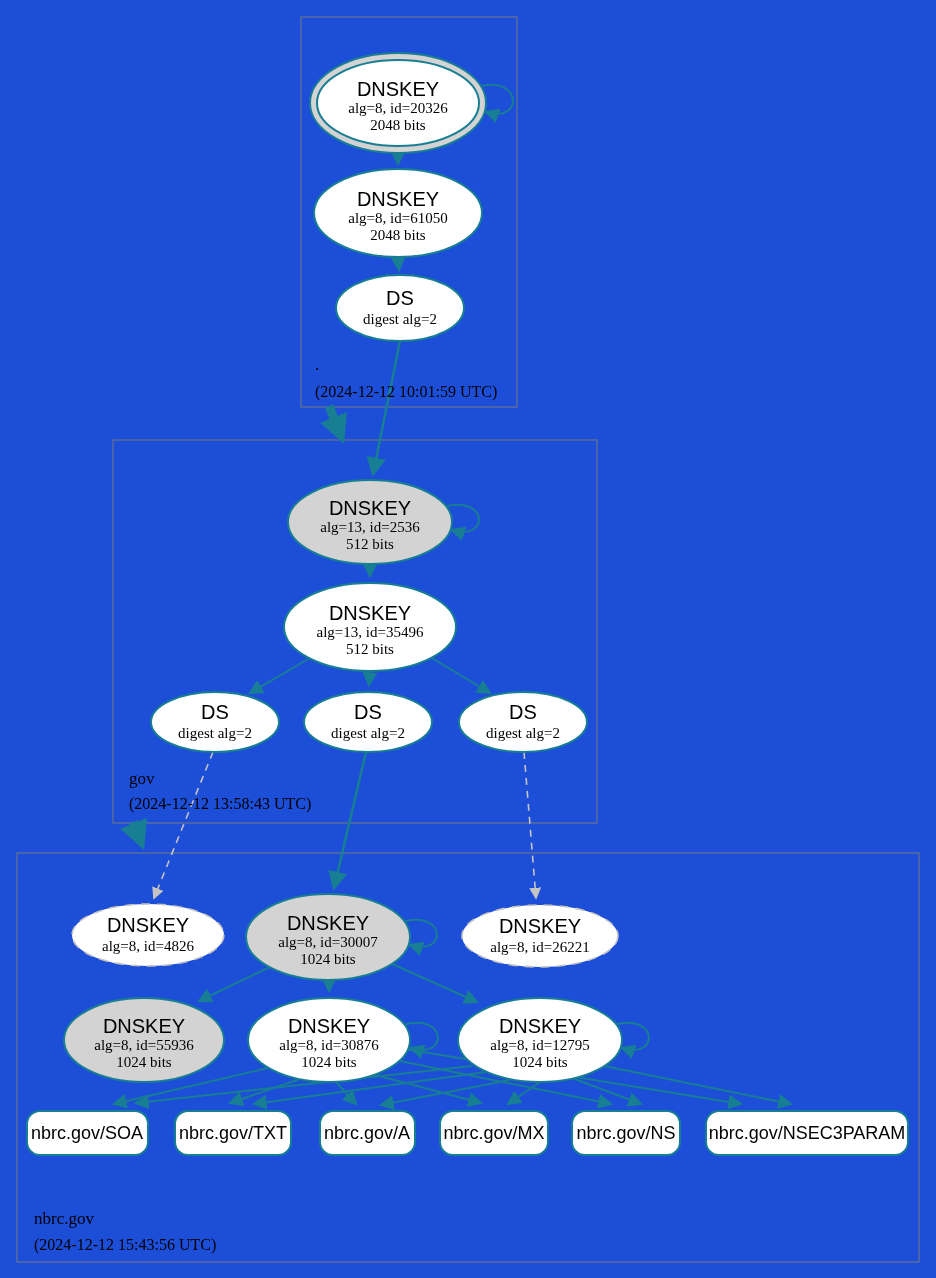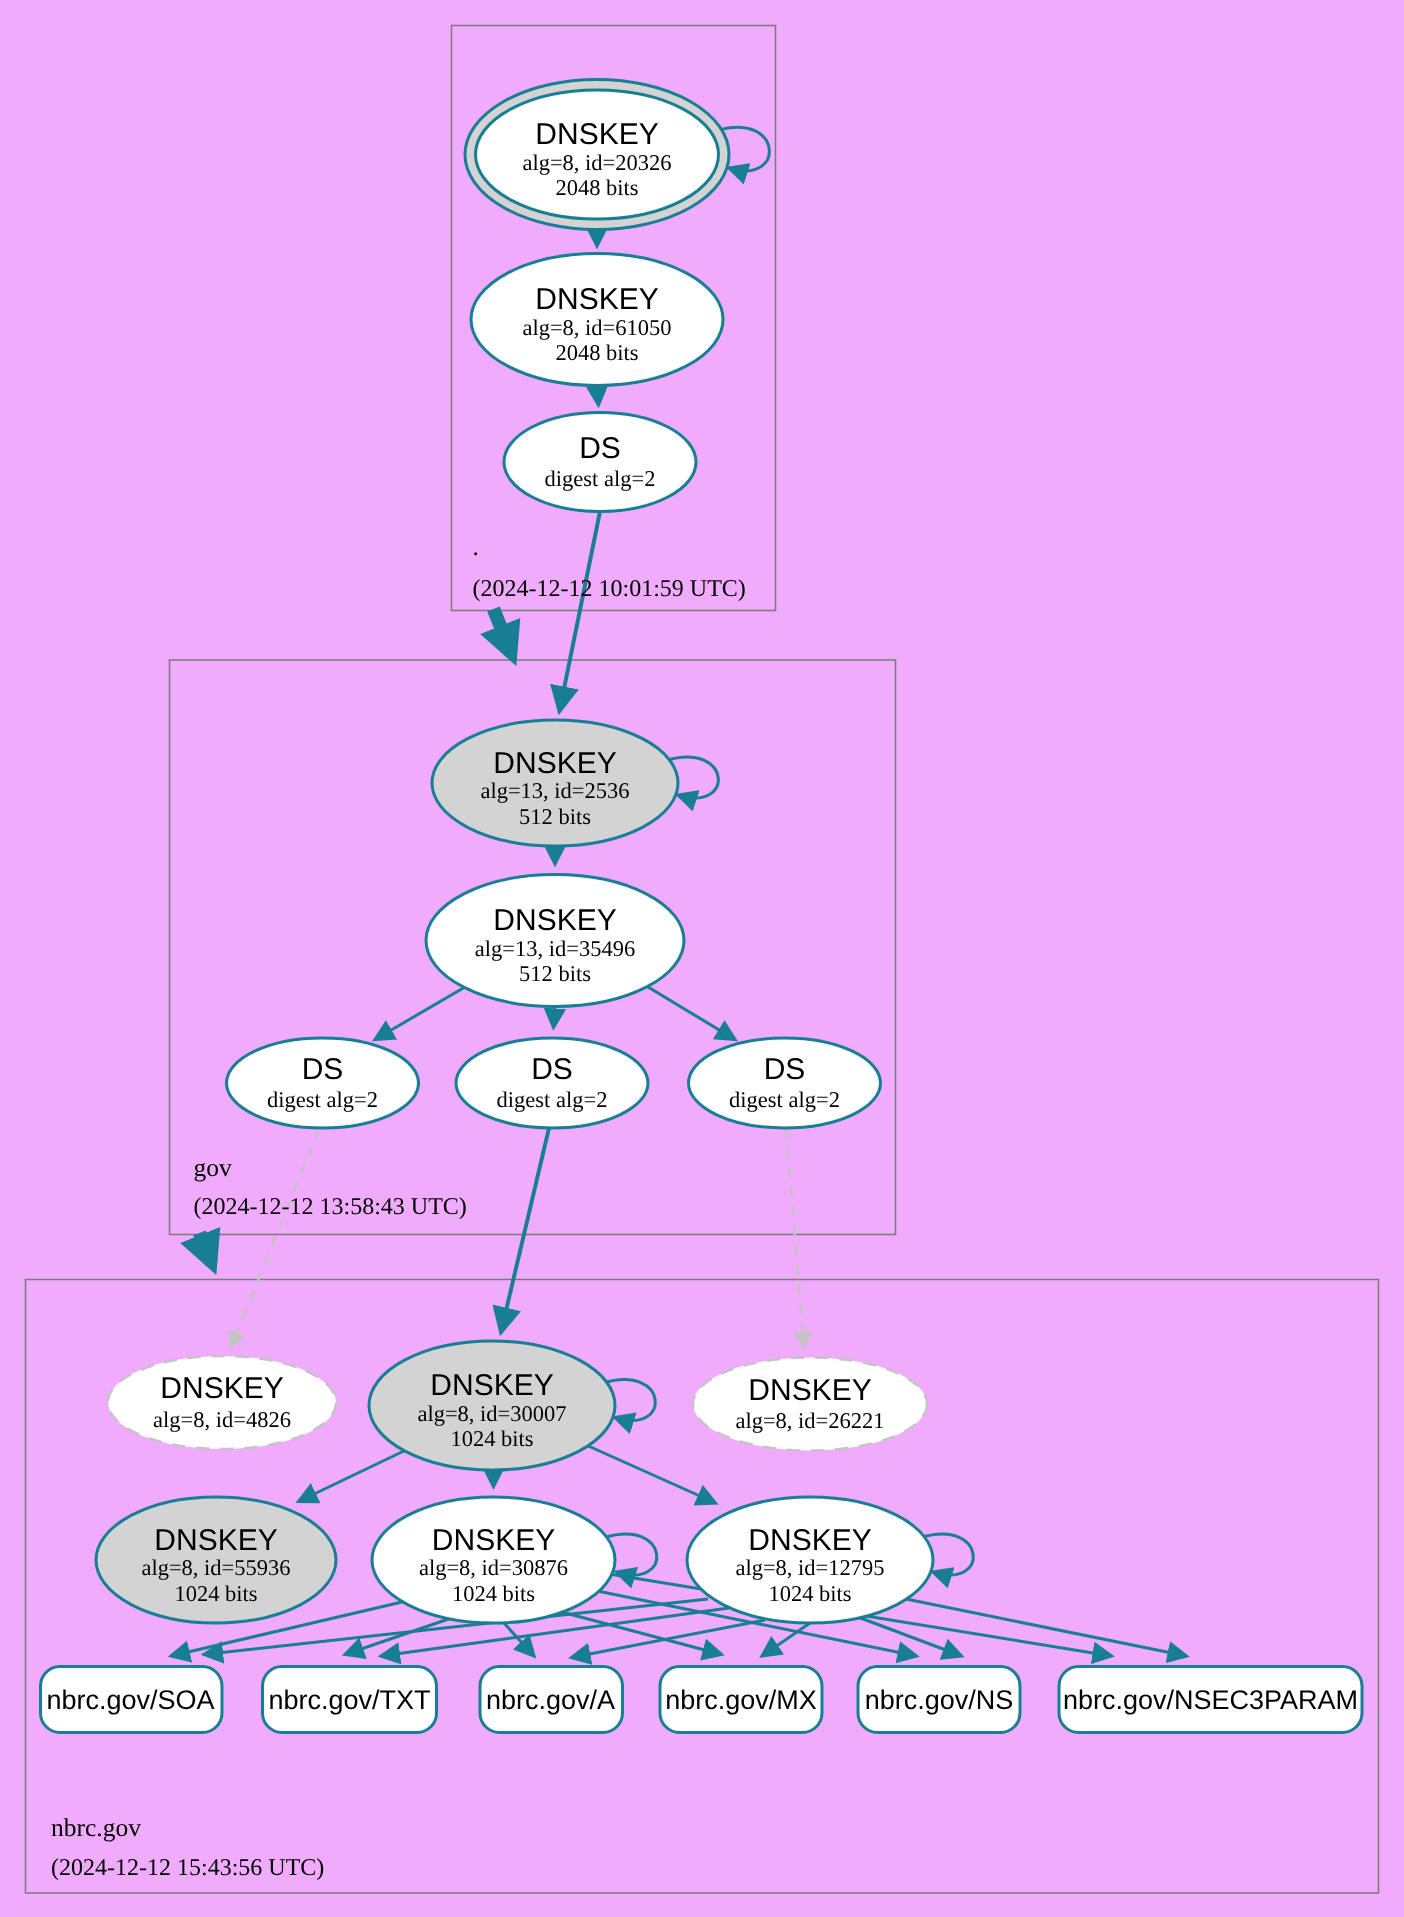--- a/index.html
+++ b/index.html
@@ -1,16 +1,16 @@
 <!DOCTYPE html>
 <html><head>
 <meta charset="utf-8">
 <style>
   html,body{margin:0;padding:0;background:#ffffff;}
-  .canvas{width:936px;height:1278px;position:relative;background:#f0abfc;}
+  .canvas{width:936px;height:1278px;position:relative;background:#1d4ed8;}
   svg{display:block;}
   text{fill:#000000;}
   .node-title{font:20px "Liberation Sans", sans-serif;}
   .node-detail{font:15px "Liberation Serif", serif;}
   .rr-label{font:18px "Liberation Sans", sans-serif;}
   .zone-label{font:17px "Liberation Serif", serif;}
   .zone-ts{font:16px "Liberation Serif", serif;}
   .zone-box{fill:none;stroke:#7a7a7a;stroke-width:1;}
   .node{fill:#ffffff;stroke:#177e93;stroke-width:2;}
   .node-gray{fill:#d3d3d3;stroke:#177e93;stroke-width:2;}

